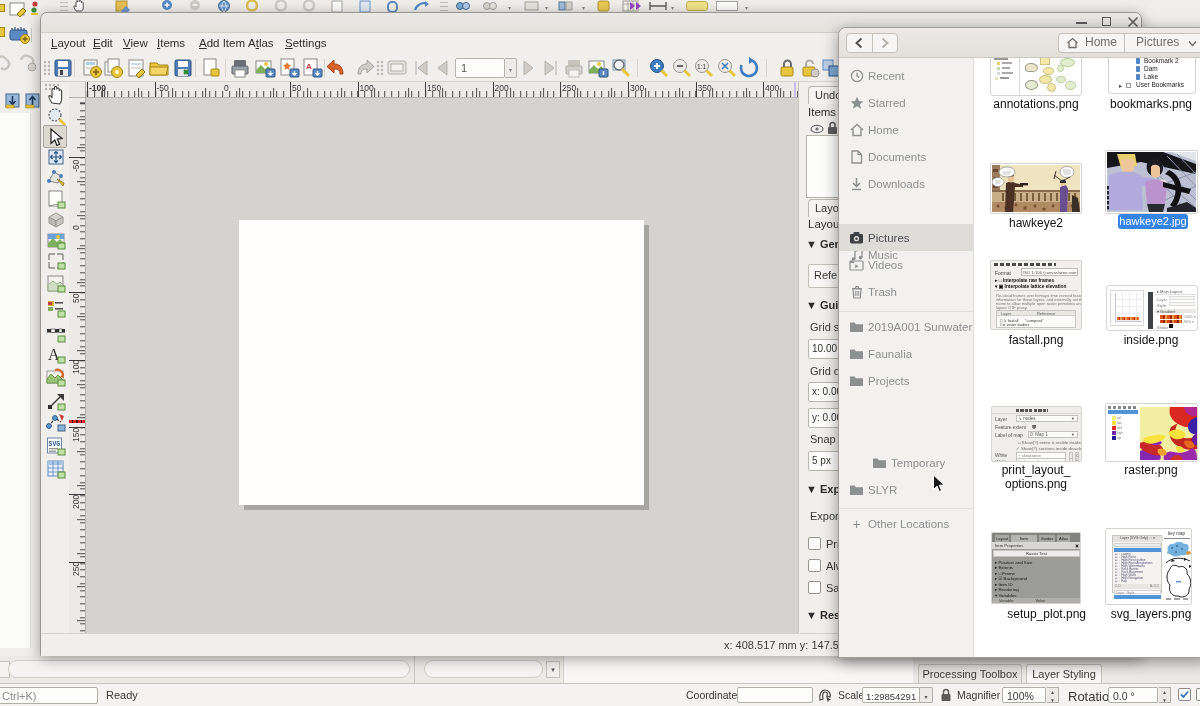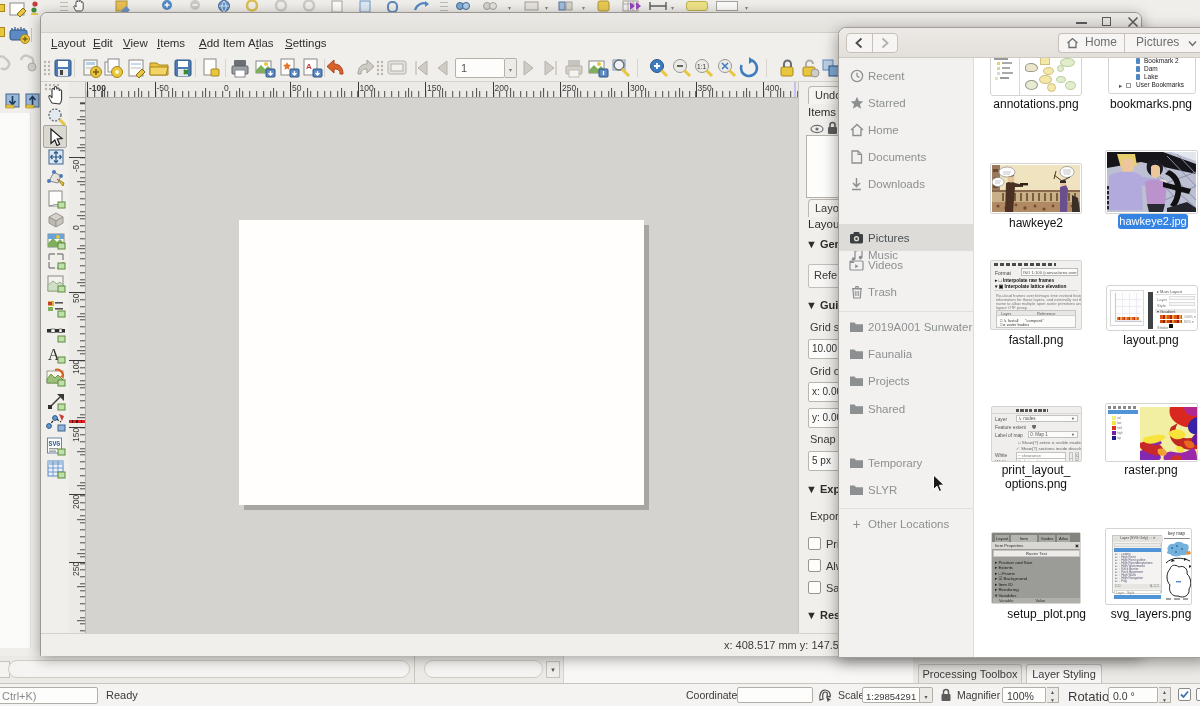--- a/index.html
+++ b/index.html
@@ -663,26 +663,21 @@
       <div class="srow" style="top:309px;"><span class="sic">
             <svg width="15" height="12" viewBox="0 0 15 12">
               <path d="M1 1.5 H5.5 L7 3.2 H14 V11 H1 Z" fill="#8d9091"></path>
             </svg>
           </span>Projects</div>
       <div class="srow" style="top:282px;"><span class="sic">
             <svg width="15" height="12" viewBox="0 0 15 12">
               <path d="M1 1.5 H5.5 L7 3.2 H14 V11 H1 Z" fill="#8d9091"></path>
             </svg>
           </span>Faunalia</div>
-      <div class="srow" style="top:337px;"><span class="sic">
-            <svg width="15" height="12" viewBox="0 0 15 12">
-              <path d="M1 1.5 H5.5 L7 3.2 H14 V11 H1 Z" fill="#8d9091"></path>
-            </svg>
-          </span>Shared</div>
-      <div class="srow" style="top:391px;"><span class="sic">
+      <div class="srow" style="top:391px;margin-left:23px;"><span class="sic">
             <svg width="15" height="12" viewBox="0 0 15 12">
               <path d="M1 1.5 H5.5 L7 3.2 H14 V11 H1 Z" fill="#8d9091"></path>
             </svg>
           </span>Temporary</div>
       <div class="srow" style="top:418px;"><span class="sic">
             <svg width="15" height="12" viewBox="0 0 15 12">
               <path d="M1 1.5 H5.5 L7 3.2 H14 V11 H1 Z" fill="#8d9091"></path>
             </svg>
           </span>SLYR</div>
       <div class="abs" style="left:0;top:449.5px;width:135px;height:1px;background:#e2dfdb;"></div>
@@ -857,21 +852,21 @@
         <div class="abs" style="left:50px;top:17px;font-size:4px;color:#777;">Style</div>
           <div class="abs" style="left:62px;top:16px;width:26px;height:4px;background:#f6f6f5;border:1px solid #ddd;"></div>
         <div class="abs" style="left:48px;top:23px;width:41px;height:4px;background:#e9e8e6;font-size:4px;color:#444;"><span style="margin-left:2px;">▾ Gradient</span></div>
         <div class="abs" style="left:53px;top:29px;width:22px;height:3.5px;background:repeating-linear-gradient(90deg,#e05818 0 3px,#b02808 3px 5px,#f0a040 5px 7px);"></div>
           <div class="abs" style="left:77px;top:29px;font-size:3.5px;color:#888;">100% ▾</div>
         <div class="abs" style="left:53px;top:33.5px;width:22px;height:3.5px;background:repeating-linear-gradient(90deg,#d04810 0 3px,#902008 3px 5px,#e89038 5px 7px);"></div>
           <div class="abs" style="left:77px;top:33.5px;font-size:3.5px;color:#888;">80% ▾</div>
         <div class="abs" style="left:50px;top:38.5px;font-size:4px;color:#777;">Stroke</div>
           <div class="abs" style="left:62px;top:38px;width:4px;height:4px;background:#111;"></div>
       </div>
-      <div class="fname" style="left:127px;top:275px;width:100px;">layout.png</div>
+      <div class="fname" style="left:127px;top:275px;width:100px;">inside.png</div>
 
       <div class="thumb" style="left:17px;top:348px;width:91px;height:56px;background:#efeeec;">
         <div class="abs" style="left:24px;top:2px;width:32px;height:2.5px;background:repeating-linear-gradient(90deg,#555 0 3px,transparent 3px 4.5px);"></div>
         <div class="abs" style="left:0;top:6px;width:91px;height:1px;background:#d8d7d4;"></div>
         <div class="abs" style="left:3px;top:10px;font-size:4.8px;color:#555;">Layer</div>
         <div class="abs" style="left:24px;top:8px;width:62px;height:7px;background:#fbfbfa;border:1px solid #c2c2c0;font-size:4.5px;color:#555;line-height:6px;white-space:nowrap;">&nbsp;↳ nodes<span style="position:absolute;right:3px;">▾</span></div>
         <div class="abs" style="left:3px;top:18px;font-size:4.8px;color:#555;white-space:nowrap;">Feature extent</div>
         <div class="abs" style="left:40px;top:16.5px;font-size:5.5px;color:#666;">⛊</div>
         <div class="abs" style="left:3px;top:26px;font-size:4.8px;color:#555;white-space:nowrap;">Label of map</div>
         <div class="abs" style="left:36px;top:24px;width:50px;height:7px;background:#fbfbfa;border:1px solid #c2c2c0;font-size:4.5px;color:#555;line-height:6px;white-space:nowrap;">&nbsp;0: Map 1<span style="position:absolute;right:3px;">▾</span></div>

